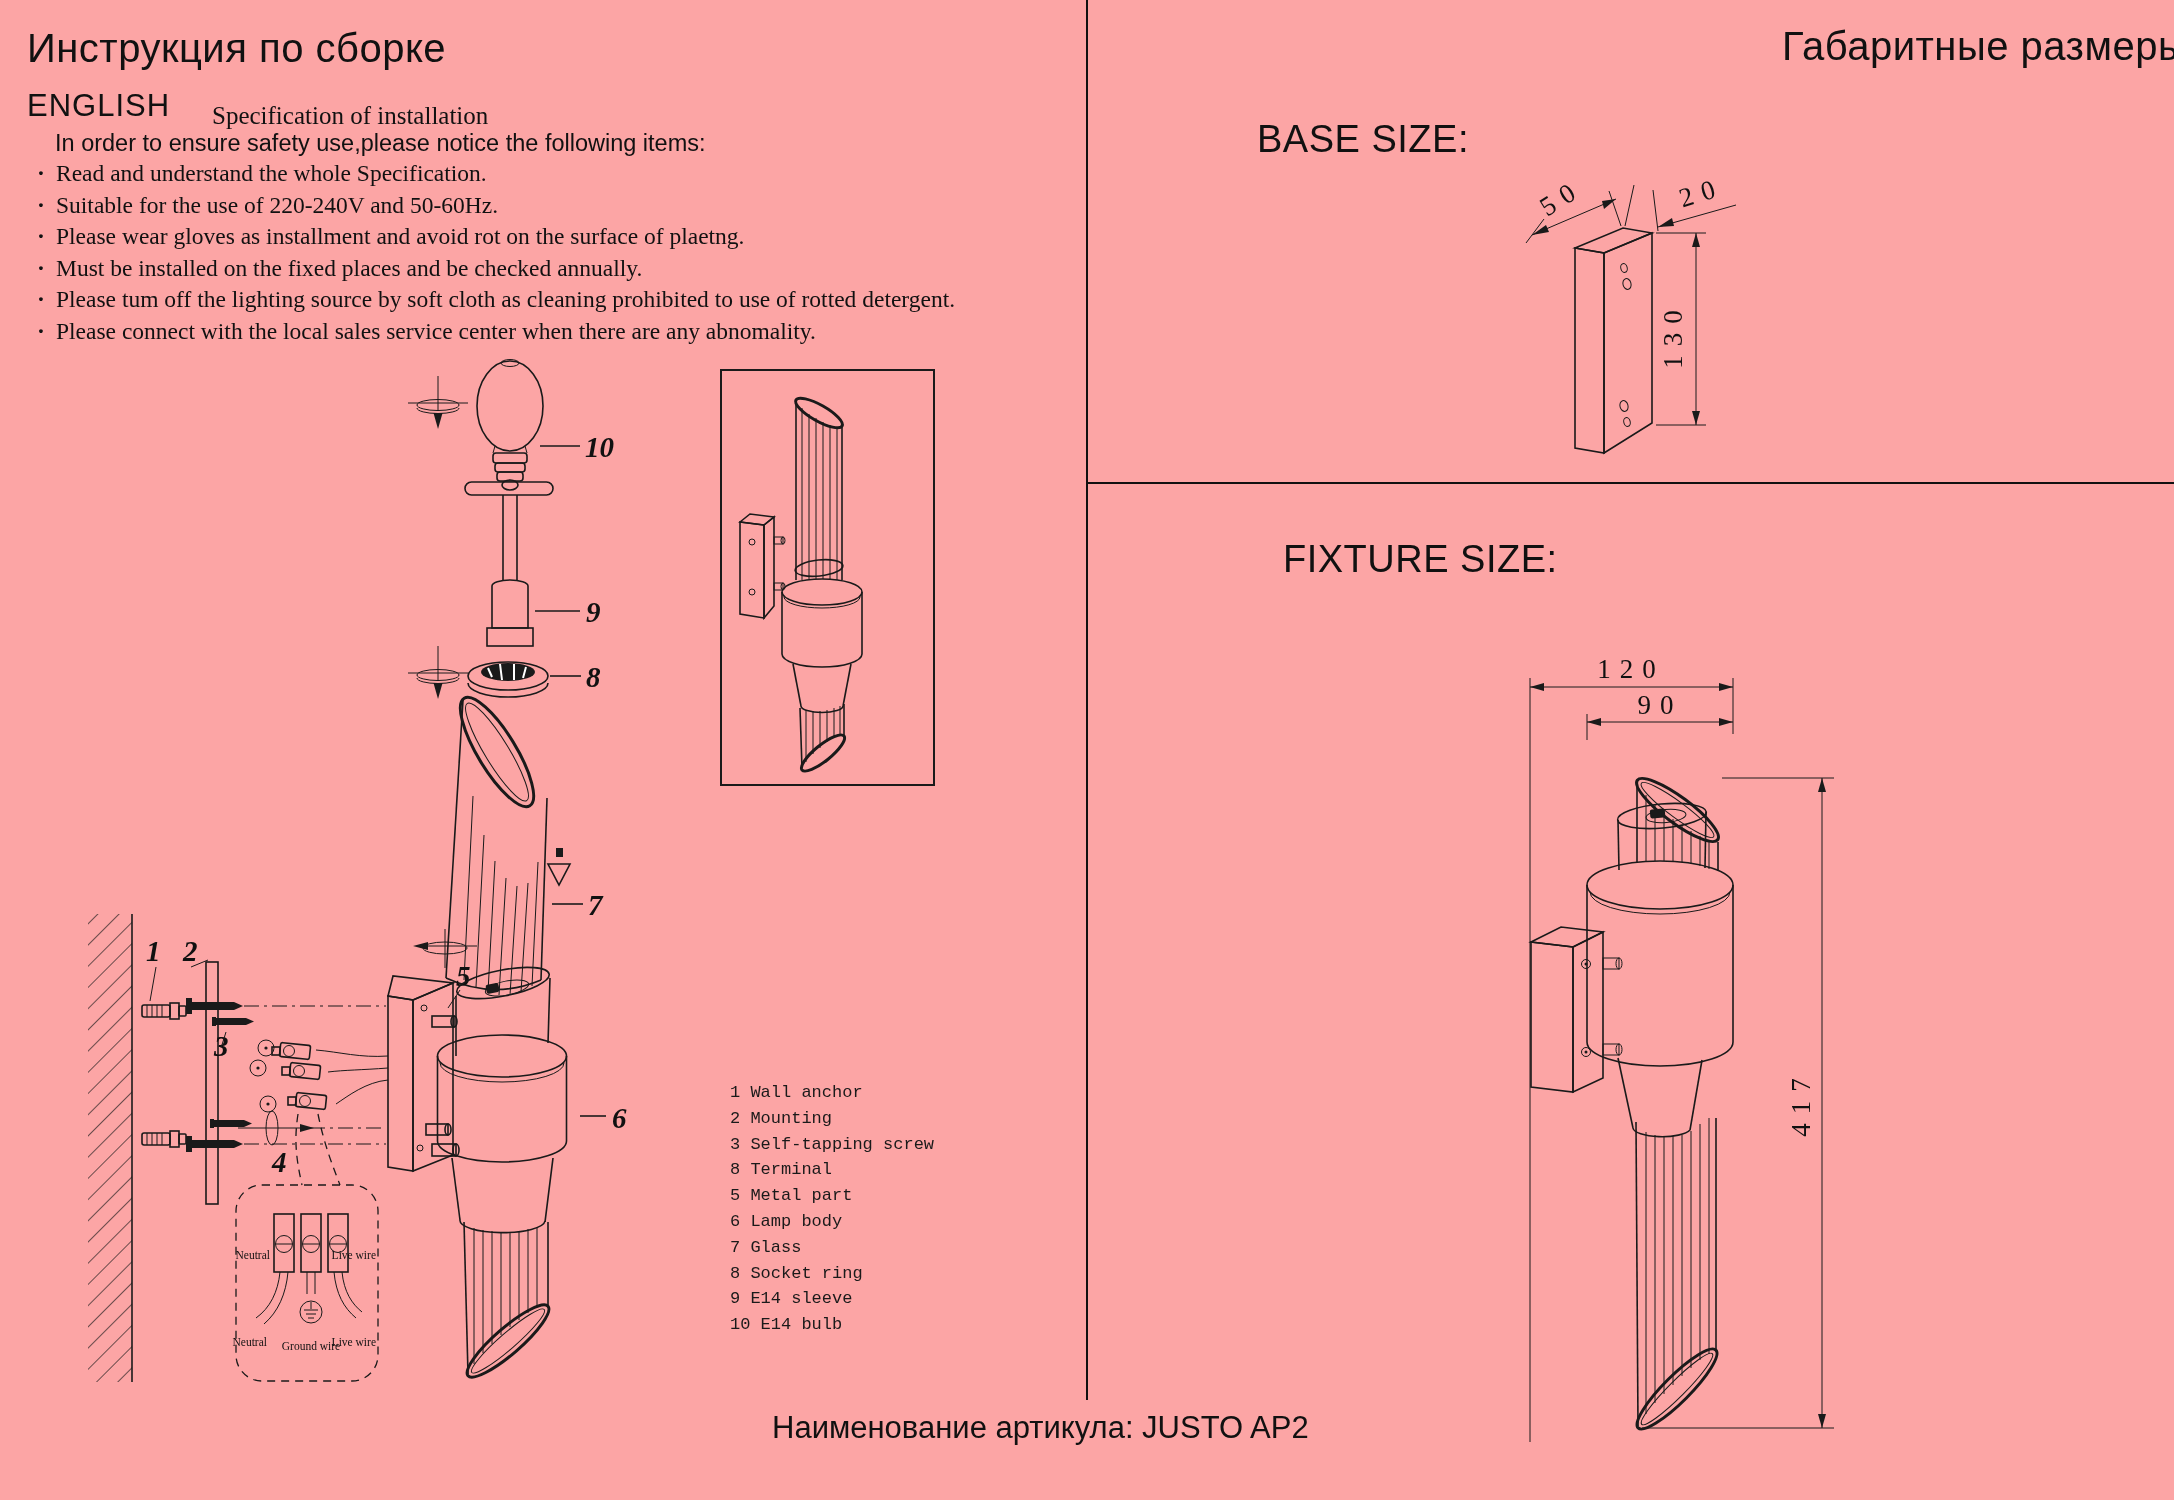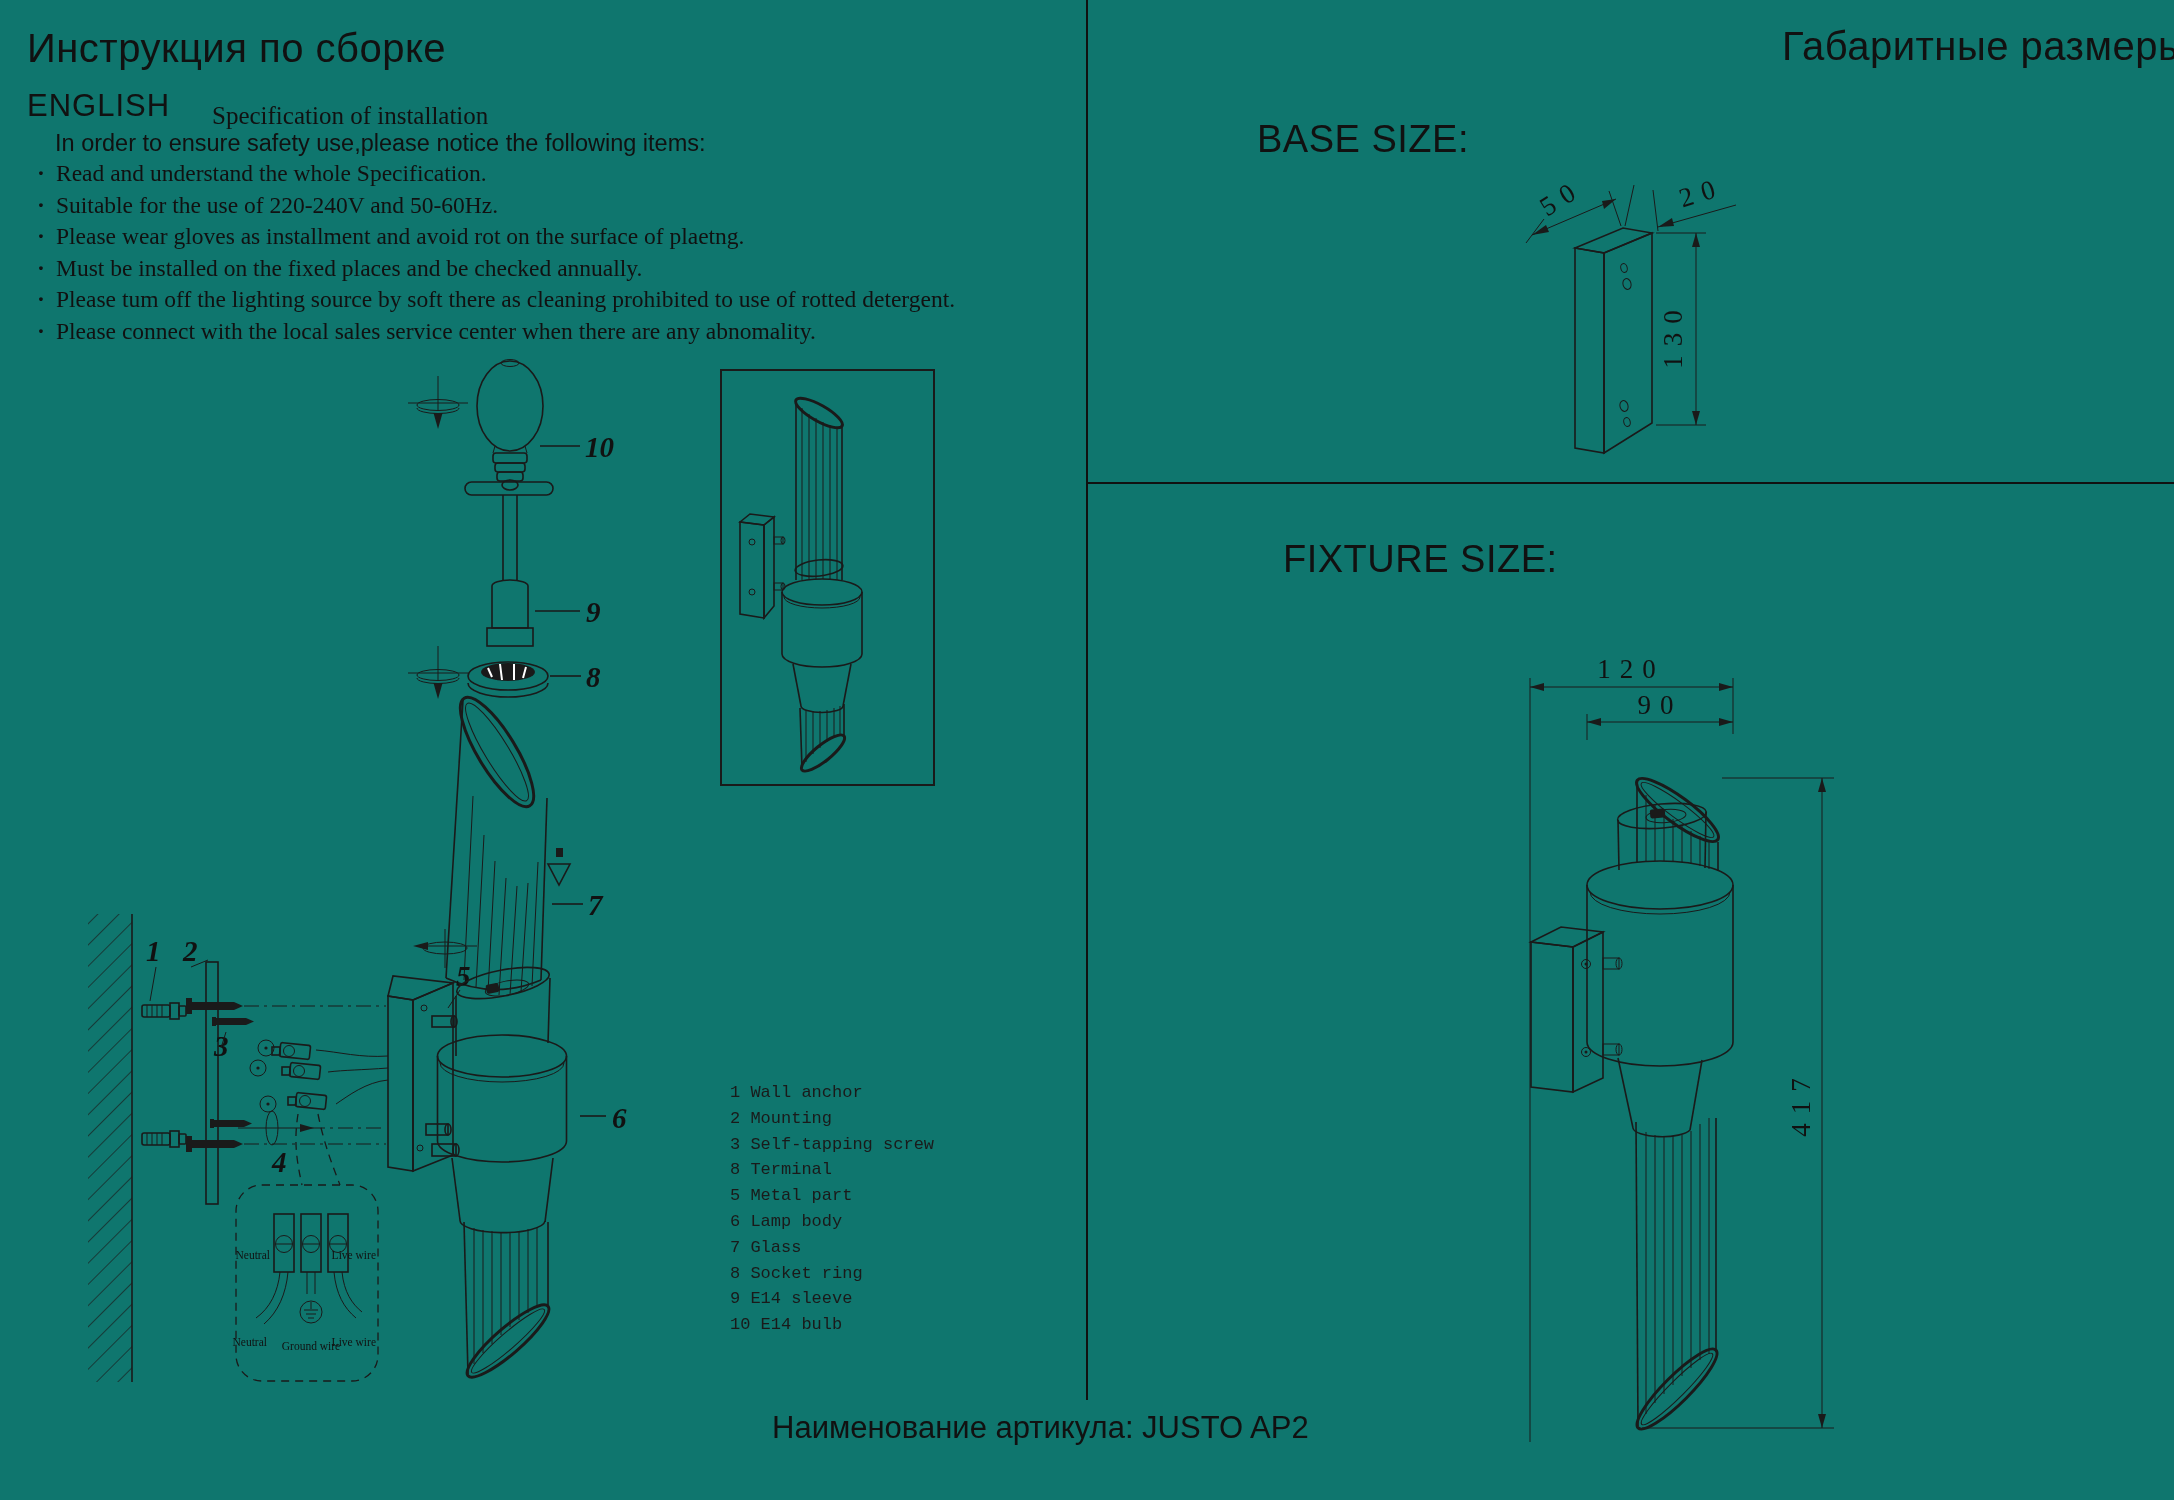--- a/index.html
+++ b/index.html
@@ -1,19 +1,19 @@
 <!DOCTYPE html>
 <html><head>
 <meta charset="utf-8">
 <style>
   html,body{margin:0;padding:0;background:#888;}
   .page{
     position:relative;
     width:2174px;height:1500px;
-    background:#0f766e;
+    background:#fca5a5;
     font-family:"Liberation Sans",sans-serif;
     color:#111;
     overflow:hidden;
   }
   .t{position:absolute;white-space:nowrap;}
   .ru-title{font-size:40px;letter-spacing:0.5px;}
   .lang{font-size:31px;letter-spacing:1px;}
   .spec-head{font-family:"Liberation Serif",serif;font-size:25px;}
   .body-text{font-family:Liberation Sans, sans-serif;font-size:23.5px;}
   .bullets{position:absolute;left:38px;top:160px;}
@@ -44,21 +44,21 @@
   <div class="t ru-title" style="left:27px;top:26px;">Инструкция по сборке</div>
   <div class="t lang" style="left:27px;top:88px;">ENGLISH</div>
   <div class="t spec-head" style="left:212px;top:94px;margin-top:8px;">Specification of installation</div>
   <div class="t body-text" style="left:55px;top:130px;">In order to ensure safety use,please notice the following items:</div>
 
   <div class="bullets">
     <div class="bullet-line">Read and understand the whole Specification.</div>
     <div class="bullet-line">Suitable for the use of 220-240V and 50-60Hz.</div>
     <div class="bullet-line">Please wear gloves as installment and avoid rot on the surface of plaetng.</div>
     <div class="bullet-line">Must be installed on the fixed places and be checked annually.</div>
-    <div class="bullet-line">Please tum off the lighting source by soft there as cleaning prohibited to use of rotted detergent.</div>
+    <div class="bullet-line">Please tum off the lighting source by soft cloth as cleaning prohibited to use of rotted detergent.</div>
     <div class="bullet-line">Please connect with the local sales service center when there are any abnomality.</div>
   </div>
 
   <svg style="left:40px;top:356px;" width="910" height="1070" viewBox="0 0 910 1070">
     <defs>
       <pattern id="hatch" width="15" height="15" patternUnits="userSpaceOnUse" patternTransform="rotate(45)">
         <line x1="0" y1="0" x2="0" y2="15" stroke="#1a1a1a" stroke-width="1.3"></line>
       </pattern>
       <g id="pinscrew">
         <line class="lnthin" x1="0" y1="-26" x2="0" y2="8"></line>

